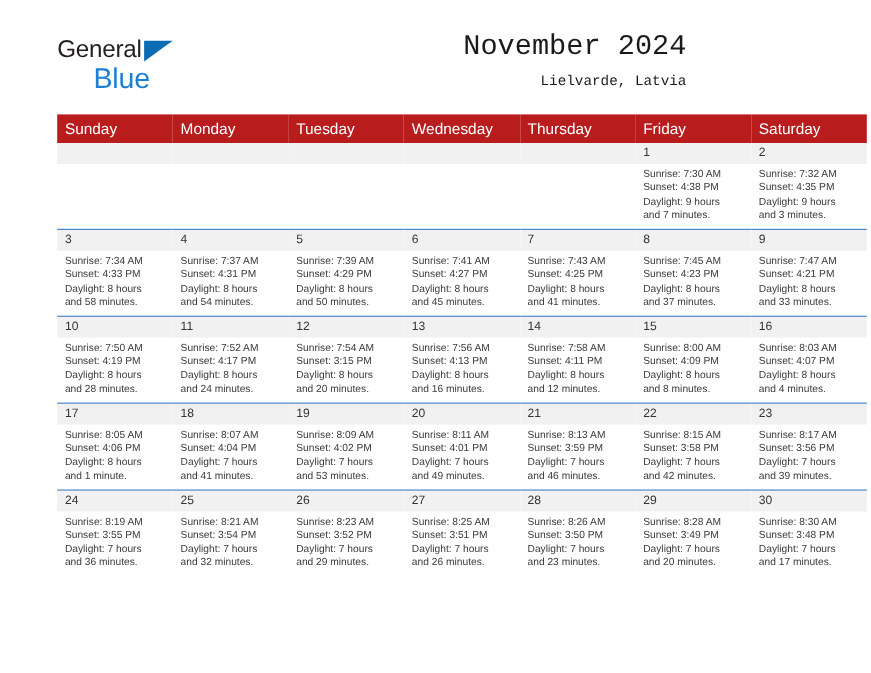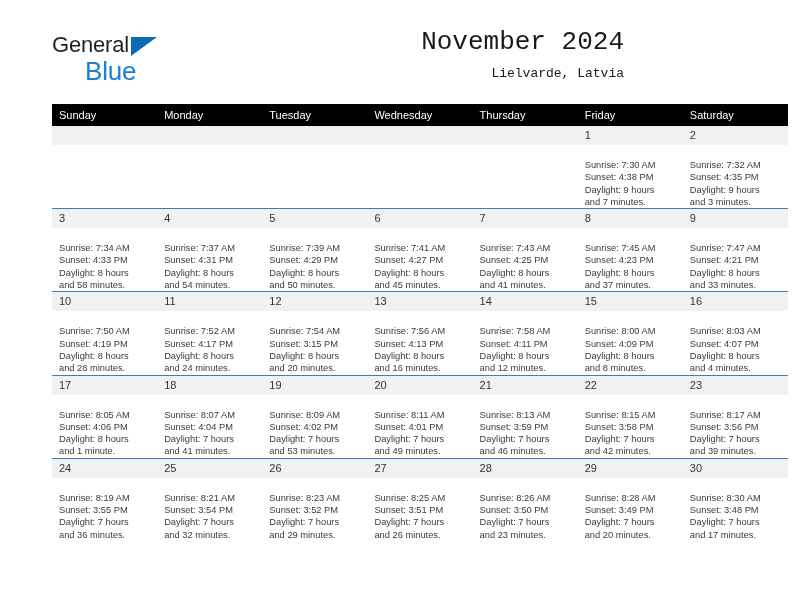--- a/index.html
+++ b/index.html
@@ -90,23 +90,23 @@
   
   .calendar {
     position: absolute;
     left: 28px;
     top: 104px;
     width: 736px;
     border-collapse: collapse;
     table-layout: fixed;
   }
   .calendar th {
-    background: #000000;
+    background: #b91c1c;
     color: #ffffff;
-    font-size: 11px;
+    font-size: 14px;
     font-weight: normal;
     text-align: left;
     padding: 5px 0 5px 7px;
     height: 12px;
     border: none;
   }
   .calendar td {
     vertical-align: top;
     padding: 0;
     border: none;
@@ -122,21 +122,21 @@
     font-size: 11px;
     color: #333333;
     padding: 3px 0 3px 7px;
     line-height: 13px;
     height: 13px;
   }
   .daynum.empty {
     color: transparent;
   }
   .details {
-    padding: 14px 6px 0 7px;
+    padding: 3px 6px 0 7px;
     font-size: 9.3px;
     line-height: 12.3px;
     color: #3b3b3b;
   }
   .details div {
     white-space: nowrap;
   }
 </style>
 </head>
 <body>

